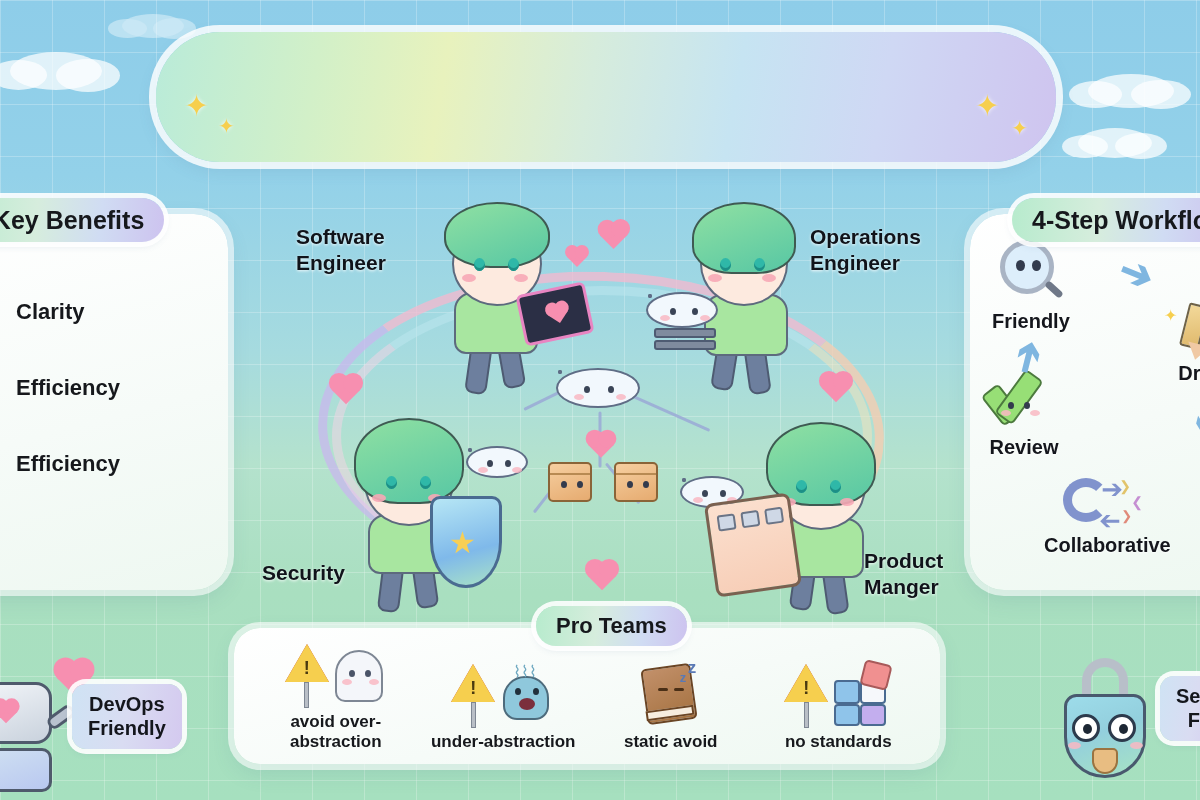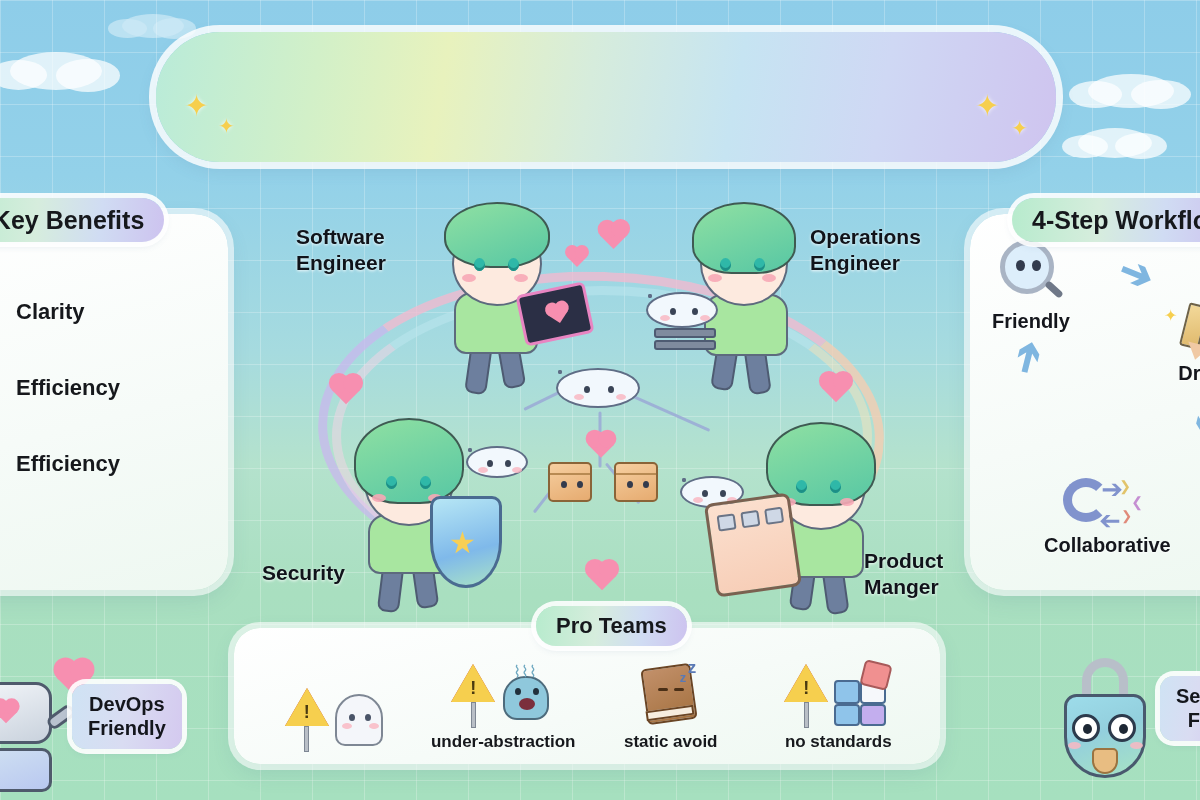--- a/index.html
+++ b/index.html
@@ -295,20 +295,35 @@
       <span style="position:absolute; left:40px; top:34px; color:#8193cd; font-size:26px;
                    transform:rotate(180deg);">➔</span>
       <span style="position:absolute; left:60px; top:6px; color:#e2c46a; font-size:14px;">❯</span>
       <span style="position:absolute; left:72px; top:22px; color:#c58fd2; font-size:14px;">❮</span>
       <span style="position:absolute; left:62px; top:36px; color:#e08a7a; font-size:13px;">❯</span>
     </span>
     <span class="wf-label">Collaborative</span>
   </div>
   <span class="wf-arrow" style="left:236px; top:246px; transform:rotate(150deg);">➔</span>
 
+  <div class="wf-step" style="left:14px; top:158px;">
+    <span style="position:relative; width:80px; height:64px; display:block;">
+      <span style="position:absolute; left:6px; top:14px; width:22px; height:38px;
+                   background:#97df76; border:2.5px solid #4c7a3e; border-radius:5px;
+                   transform:rotate(-38deg);"></span>
+      <span style="position:absolute; left:24px; top:-2px; width:22px; height:54px;
+                   background:#97df76; border:2.5px solid #4c7a3e; border-radius:5px;
+                   transform:rotate(36deg);"></span>
+      <span class="face-eye" style="left:24px; top:30px;"></span>
+      <span class="face-eye" style="left:40px; top:30px;"></span>
+      <span class="face-blush" style="left:17px; top:38px;"></span>
+      <span class="face-blush" style="left:46px; top:38px;"></span>
+    </span>
+    <span class="wf-label">Review</span>
+  </div>
   <span class="wf-arrow" style="left:40px; top:120px; transform:rotate(-76deg);">➔</span>
 
 </div>
 <div id="workflow-badge" class="panel-badge">4-Step Workflo</div>
 
 <div class="rainbow-arc" style="left:318px; top:272px; width:566px; height:320px;
             border-top-color:#f6b9cf; border-left-color:#c9b8ee;
             border-right-color:#f9cdb0; transform:rotate(2deg);"></div>
 <div class="rainbow-arc" style="left:332px; top:286px; width:540px; height:300px;
             border-top-color:#bfe8f0; border-left-color:#f6d5e6;
@@ -464,20 +479,21 @@
         <span style="position:relative; width:56px; height:62px; display:inline-block;">
           <span style="position:absolute; left:4px; top:4px; width:48px; height:52px;
                        background:#f4f6fa; border:2.5px solid #7e8794;
                        border-radius:24px 24px 10px 10px;"></span>
           <span class="face-eye" style="left:18px; top:24px; background:#4a5468;"></span>
           <span class="face-eye" style="left:34px; top:24px; background:#4a5468;"></span>
           <span class="face-blush" style="left:11px; top:33px;"></span>
           <span class="face-blush" style="left:38px; top:33px;"></span>
         </span>
       </span>
+      <span class="tip-label">avoid over-abstraction</span>
     </div>
 
     <div class="tip-item">
       <span class="tip-art">
         <span class="warn-wrap">
           <span class="warn-sign"></span>
             <span class="warn-bang">!</span>
             <span class="warn-post"></span>
         </span>
         <span style="position:relative; width:58px; height:64px; display:inline-block;">

